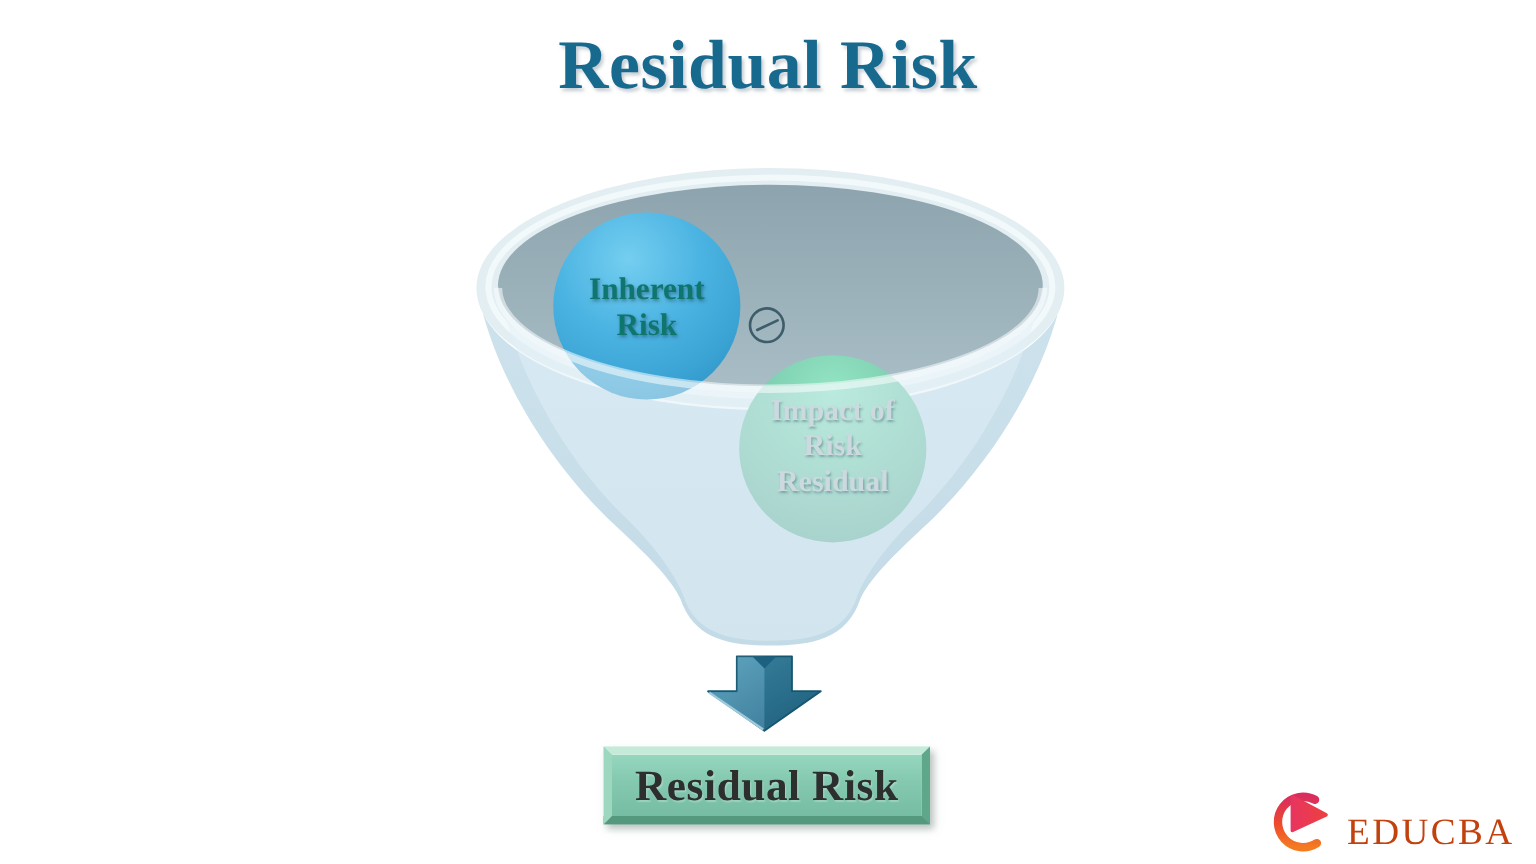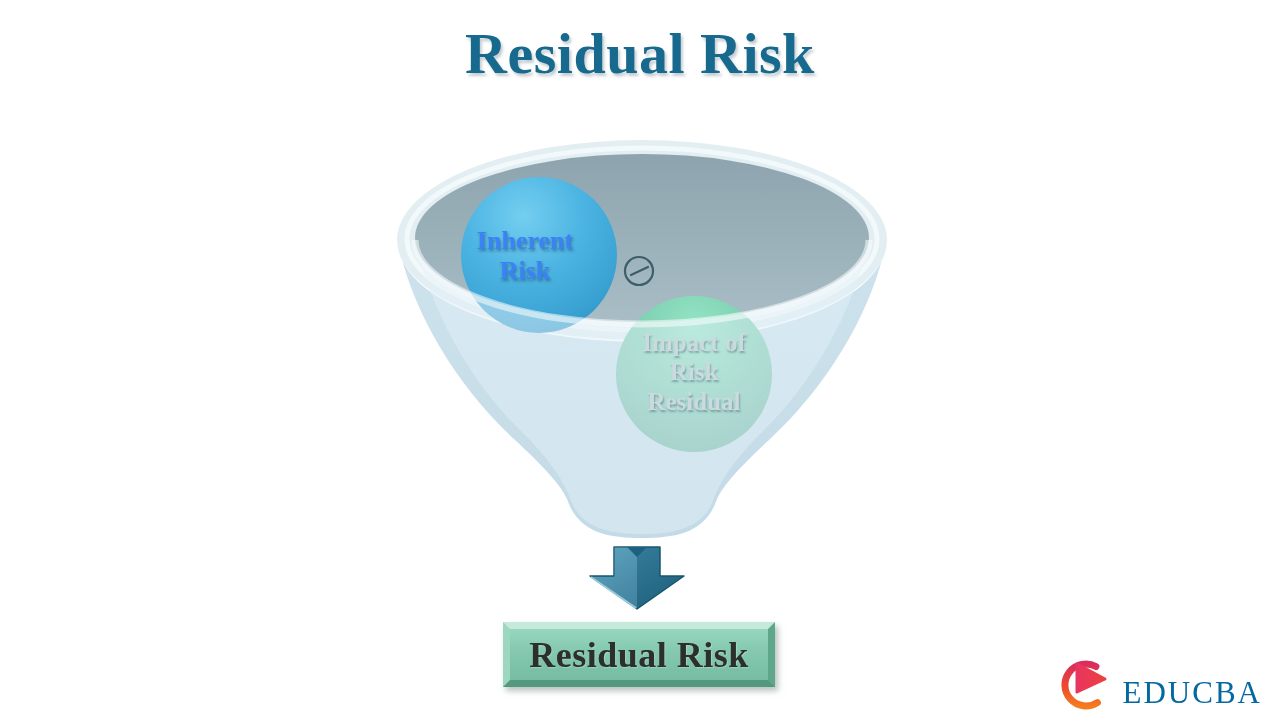--- a/index.html
+++ b/index.html
@@ -8,21 +8,21 @@
     font-family:Liberation Serif, serif;
   }
   .title{
     position:absolute;top:20px;left:0;right:0;margin:0;text-align:center;
     font-size:58px;font-weight:700;color:#17698e;letter-spacing:0.5px;
     text-shadow:2px 3px 3px rgba(90,110,125,.35);
   }
   .art{position:absolute;left:0;top:0;}
   .label{position:absolute;text-align:center;font-weight:700;}
   .label-inherent{
-    left:460px;top:226px;width:130px;font-size:26px;line-height:1.16;color:#3b82f6;
+    left:474px;top:226px;width:130px;font-size:26px;line-height:1.16;color:#0f766e;
     text-shadow:1px 2px 3px rgba(30,70,90,.55);
   }
   .label-impact{
     left:630px;top:328px;width:128px;font-size:25px;line-height:1.17;color:#ccdae0;
     text-shadow:1px 2px 2px rgba(60,95,105,.45);
   }
   .result-box{
     position:absolute;left:503px;top:622px;width:272px;height:65px;box-sizing:border-box;
     border:7px solid;border-color:#c6ead9 #5fa78b #54987d #9ed7bf;
     background:linear-gradient(180deg,#96d6be 0%,#84c8b0 45%,#76bda3 100%);
@@ -30,21 +30,21 @@
     box-shadow:3px 4px 6px rgba(125,145,140,.55);
   }
   .result-box span{
     font-size:36px;font-weight:700;color:#2d2e2e;letter-spacing:0.5px;
     text-shadow:1px 1px 1px rgba(255,255,255,.25);
   }
   .brand{
     position:absolute;right:18px;bottom:6px;display:flex;align-items:center;gap:10px;
   }
   .brand .wordmark{
-    font-size:31px;font-weight:400;color:#0369a1;letter-spacing:2px;margin-top:20px;
+    font-size:31px;font-weight:400;color:#c2410c;letter-spacing:2px;margin-top:20px;
   }
 </style>
 </head>
 <body>
 
 <div class="canvas">
 
   <h1 class="title">Residual Risk</h1>
 
   <svg class="art" width="1280" height="720" viewBox="0 0 1280 720">

